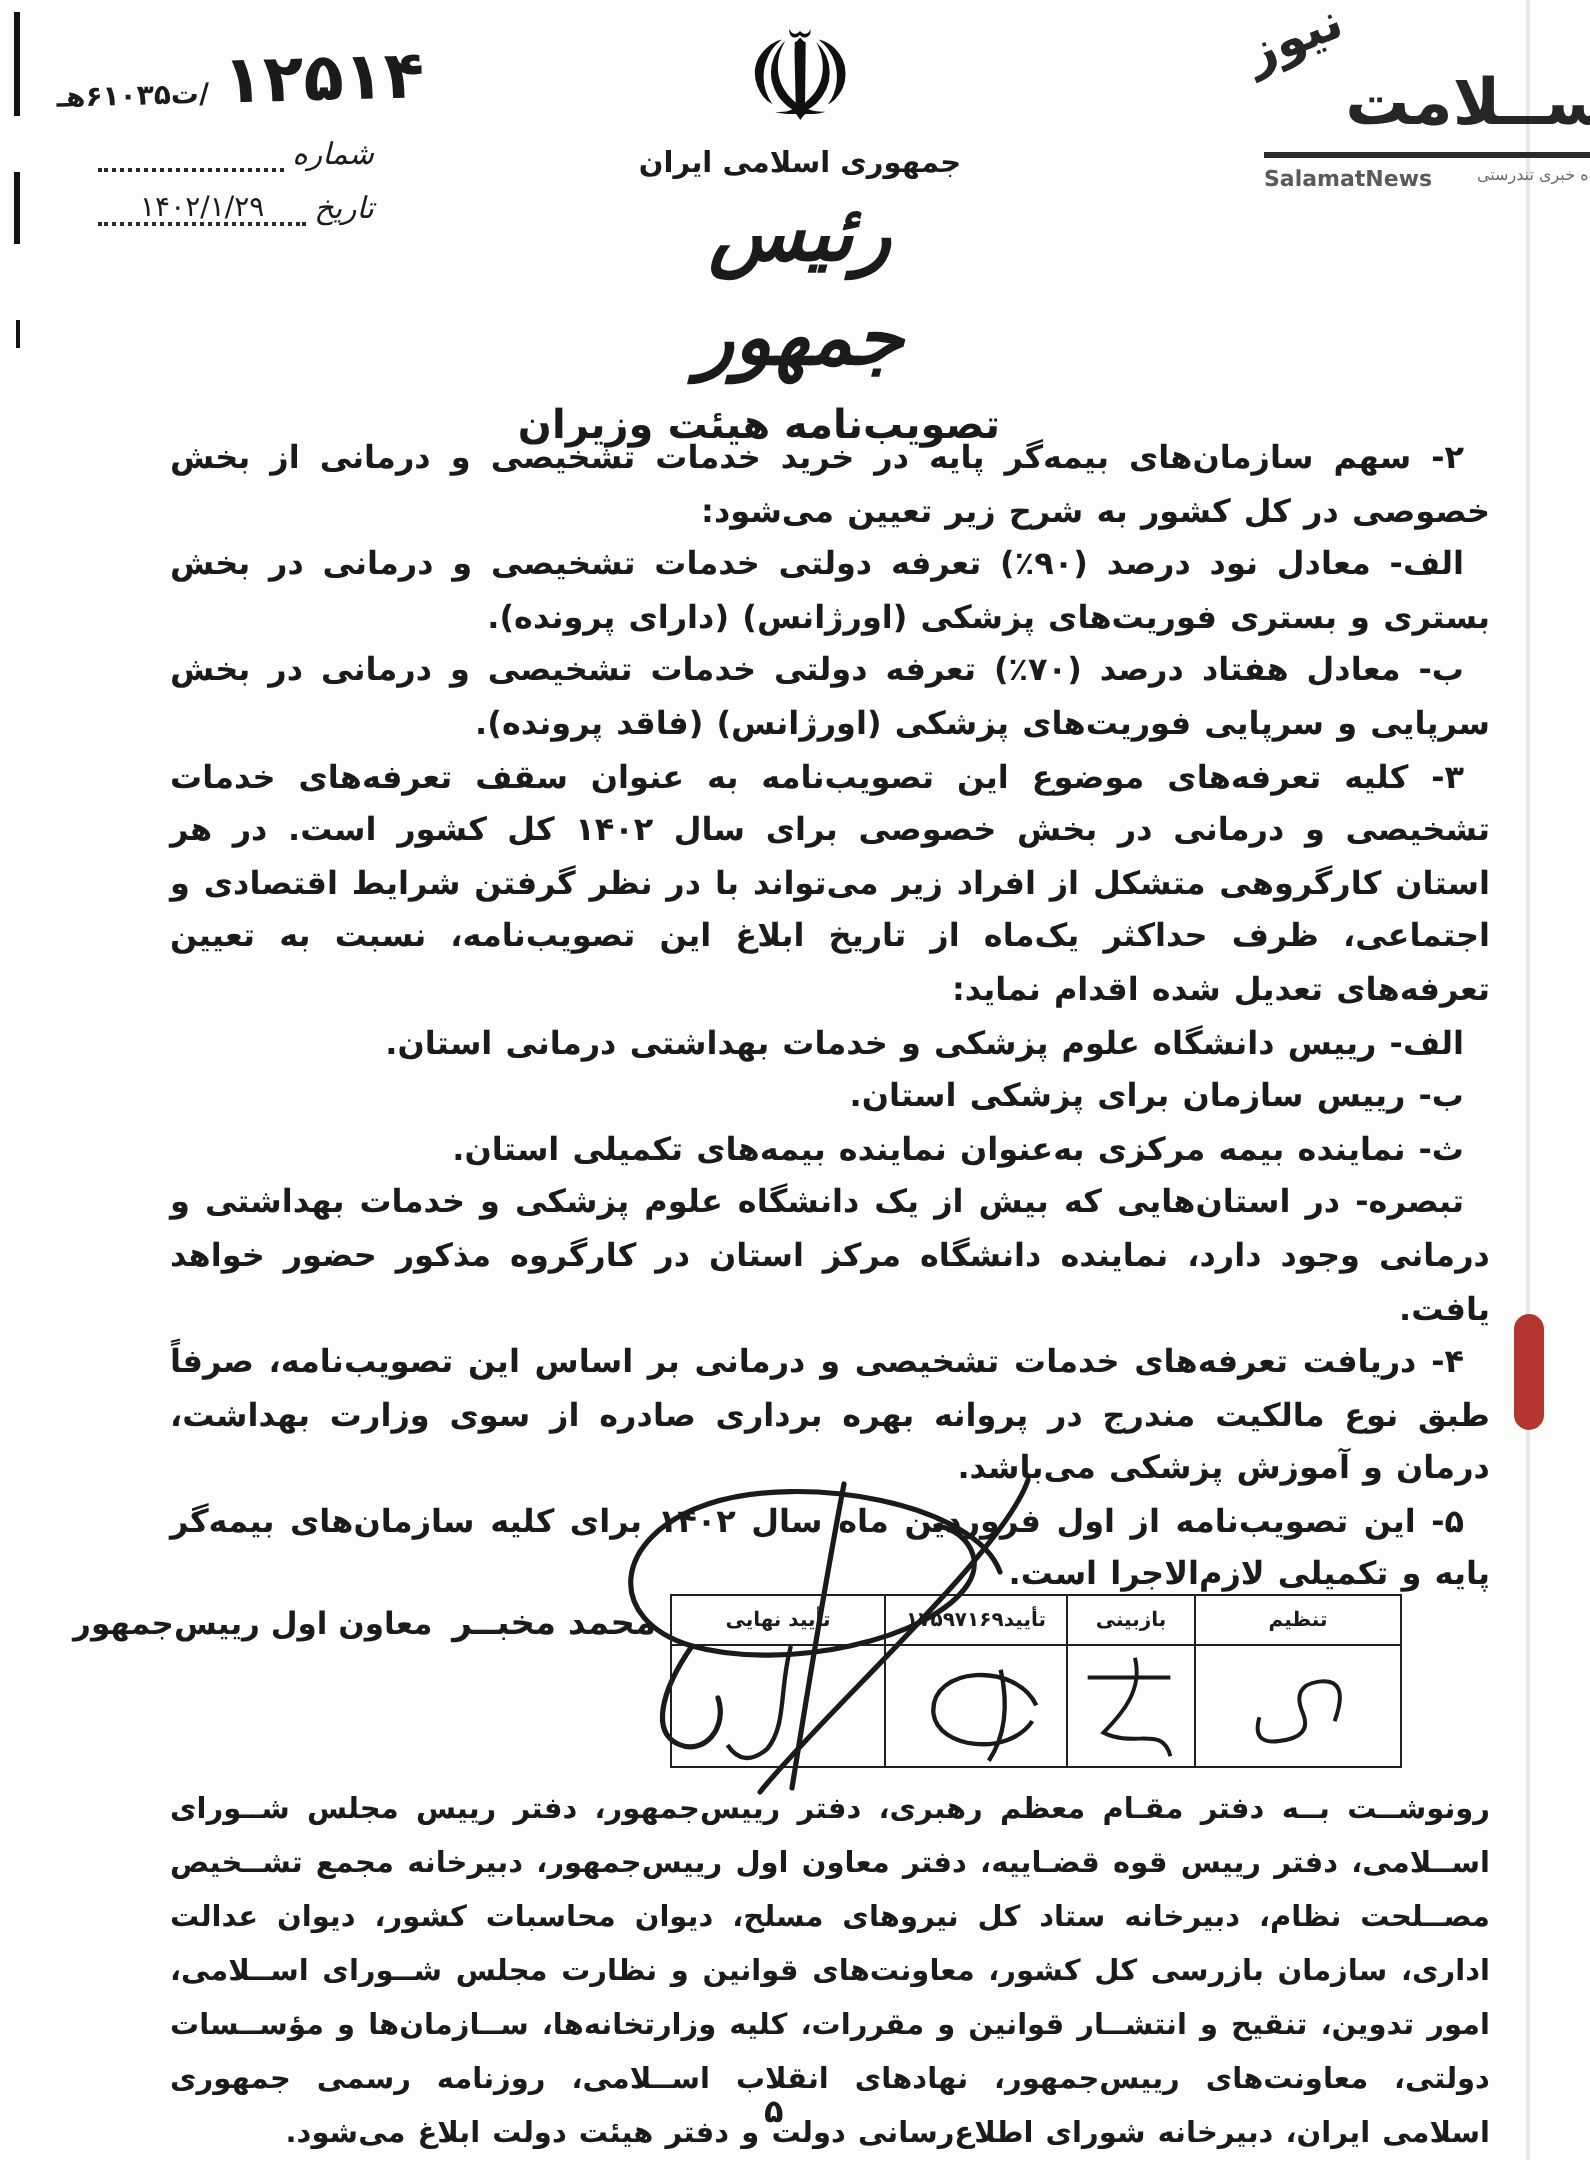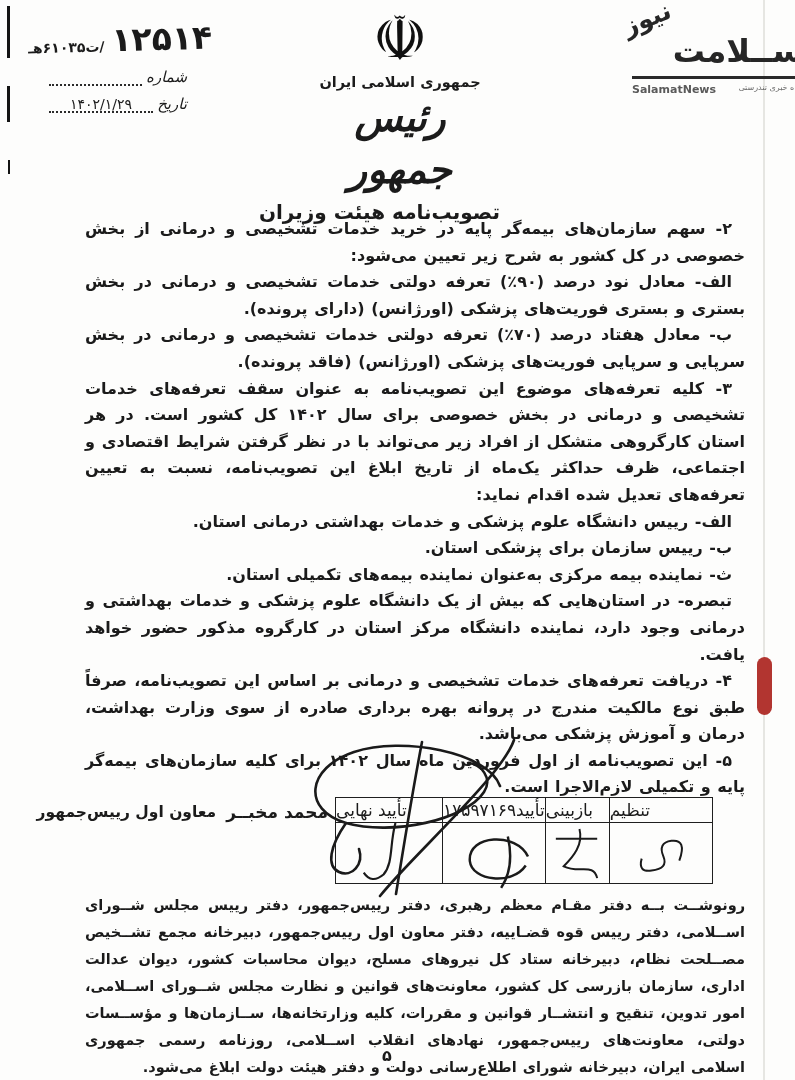--- a/index.html
+++ b/index.html
@@ -40,21 +40,21 @@
   .body-text{position:absolute;right:50px;left:85px;top:216px;}
   .para{margin:0;text-align:justify;font-size:16px;line-height:26.6px;font-weight:bold;text-indent:13px;word-spacing:1px;}
   
   .signer{position:absolute;left:118px;top:802px;width:210px;display:flex;flex-direction:row;align-items:center;gap:10px;font-weight:bold;}
   .signer .nm{font-size:17px;letter-spacing:.5px;white-space:nowrap;}
   .signer .ttl{font-size:15.5px;white-space:nowrap;}
   .sig-main{position:absolute;left:262px;top:736px;pointer-events:none;}
   
   .appr{position:absolute;left:335px;top:797px;border-collapse:collapse;direction:rtl;table-layout:fixed;}
   .appr td{border:1.7px solid #1f1f1f;padding:0;}
-  .appr .hd{height:24px;font-size:17px;font-weight:normal;text-align:left;white-space:nowrap;}
+  .appr .hd{height:24px;font-size:10px;font-weight:bold;text-align:center;white-space:nowrap;}
   .appr .sg{height:60px;position:relative;}
   .cell-sig{position:absolute;inset:0;}
   
   .footer-text{position:absolute;right:50px;left:85px;top:892px;}
   .footer-text .para{font-size:14.5px;line-height:27px;text-indent:0;}
   .pagenum{position:absolute;left:382px;top:1046px;font-size:16px;font-weight:bold;}
 </style>
 </head>
 <body>
 

